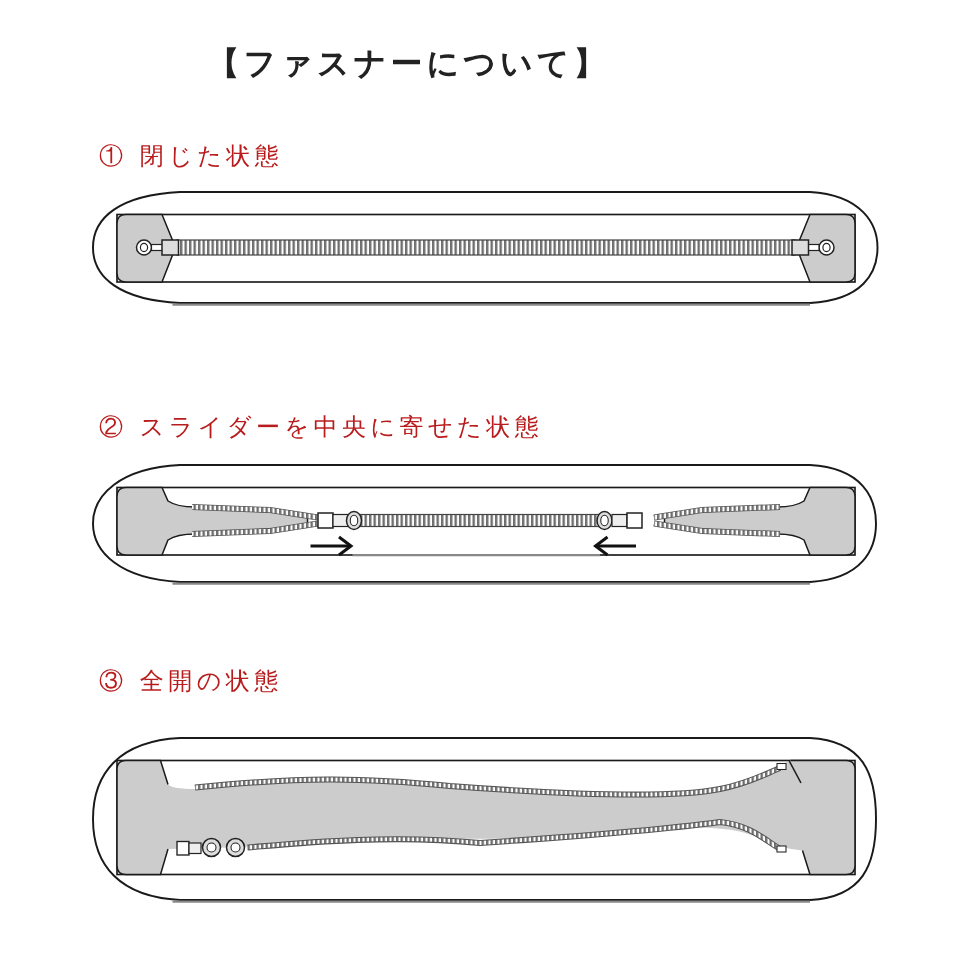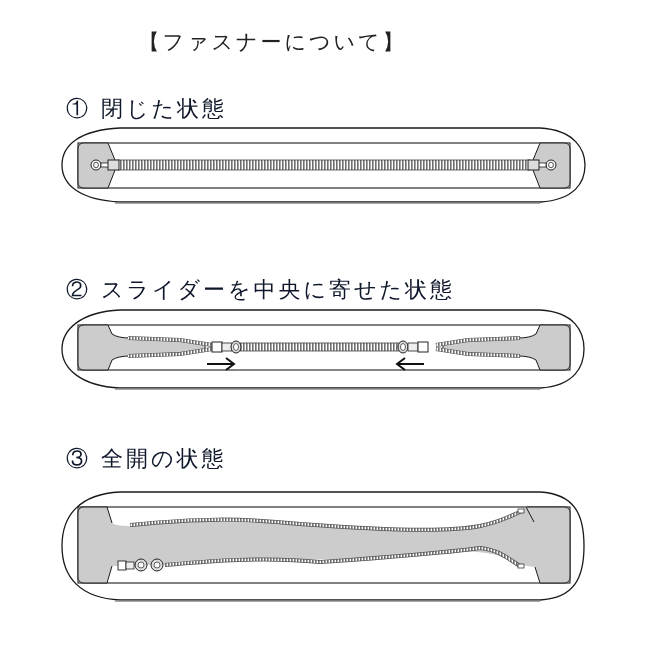--- a/index.html
+++ b/index.html
@@ -1,20 +1,20 @@
 <!DOCTYPE html>
 <html><head>
 <meta charset="utf-8">
 <style>
   html, body { margin: 0; padding: 0; background: #ffffff; }
   body { width: 645px; height: 645px; position: relative; overflow: hidden;
          font-family: "DejaVu Sans", "Liberation Sans", sans-serif; color: #1a1a1a; }
   .title { position: absolute; left: 0; width: 545px; top: 28px; text-align: center;
-           font-size: 21px; font-weight: 400; letter-spacing: 3px; color: #222; }
-  .step-label { position: absolute; left: 66px; font-size: 22px; letter-spacing: 3px; color: #0f172a; font-weight: 300; }
+           font-size: 21px; font-weight: 700; letter-spacing: 3px; color: #222; }
+  .step-label { position: absolute; left: 66px; font-size: 16px; letter-spacing: 3px; color: #b91c1c; font-weight: 300; }
   #lbl1 { top: 94px; }
   svg.diagram { position: absolute; left: 0; }
 </style>
 </head>
 <body>
 
 <div class="title">【ファスナーについて】</div>
 
 <div class="step-label" id="lbl1">① 閉じた状態</div>
 <svg class="diagram" width="645" height="645" viewBox="0 0 645 645" style="top:0">

